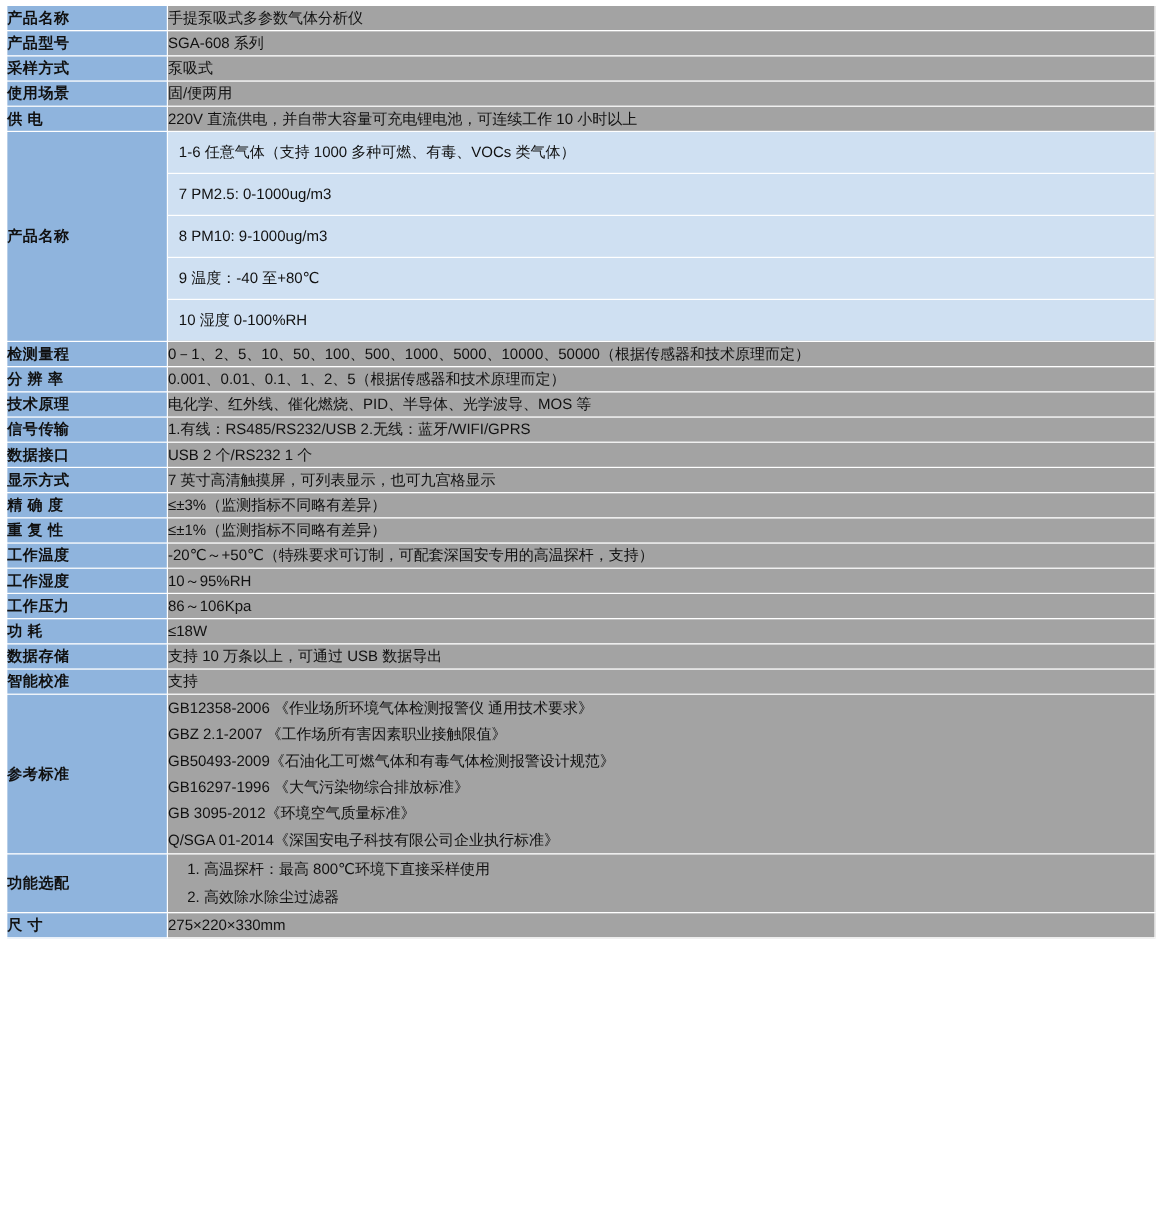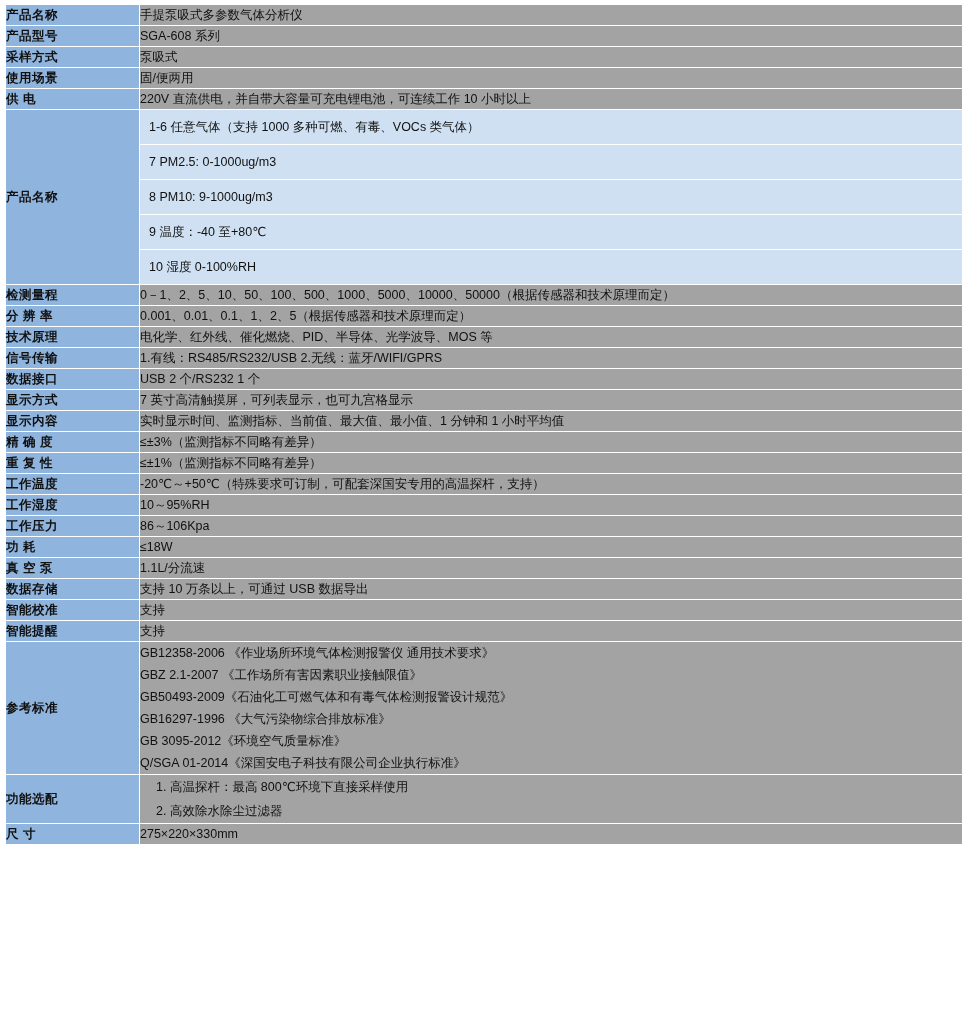--- a/index.html
+++ b/index.html
@@ -111,24 +111,20 @@
       </tr>
       <tr>
         <td class="label-cell">数据接口</td>
         <td class="value-cell">USB 2 个/RS232 1 个</td>
       </tr>
       <tr>
         <td class="label-cell">显示方式</td>
         <td class="value-cell">7 英寸高清触摸屏，可列表显示，也可九宫格显示</td>
       </tr>
       <tr>
-        <td class="label-cell">显示内容</td>
-        <td class="value-cell">实时显示时间、监测指标、当前值、最大值、最小值、1 分钟和 1 小时平均值</td>
-      </tr>
-      <tr>
         <td class="label-cell">精  确  度</td>
         <td class="value-cell">≤±3%（监测指标不同略有差异）</td>
       </tr>
       <tr>
         <td class="label-cell">重  复  性</td>
         <td class="value-cell">≤±1%（监测指标不同略有差异）</td>
       </tr>
       <tr>
         <td class="label-cell">工作温度</td>
         <td class="value-cell">-20℃～+50℃（特殊要求可订制，可配套深国安专用的高温探杆，支持）</td>
@@ -139,33 +135,25 @@
       </tr>
       <tr>
         <td class="label-cell">工作压力</td>
         <td class="value-cell">86～106Kpa</td>
       </tr>
       <tr>
         <td class="label-cell">功    耗</td>
         <td class="value-cell">≤18W</td>
       </tr>
       <tr>
-        <td class="label-cell">真  空  泵</td>
-        <td class="value-cell">1.1L/分流速</td>
-      </tr>
-      <tr>
         <td class="label-cell">数据存储</td>
         <td class="value-cell">支持 10 万条以上，可通过 USB 数据导出</td>
       </tr>
       <tr>
         <td class="label-cell">智能校准</td>
-        <td class="value-cell">支持</td>
-      </tr>
-      <tr>
-        <td class="label-cell">智能提醒</td>
         <td class="value-cell">支持</td>
       </tr>
       <tr>
         <td class="label-cell">参考标准</td>
         <td class="value-cell lines">
           <div>GB12358-2006 《作业场所环境气体检测报警仪 通用技术要求》</div>
           <div>GBZ 2.1-2007 《工作场所有害因素职业接触限值》</div>
           <div>GB50493-2009《石油化工可燃气体和有毒气体检测报警设计规范》</div>
           <div>GB16297-1996 《大气污染物综合排放标准》</div>
           <div>GB 3095-2012《环境空气质量标准》</div>

